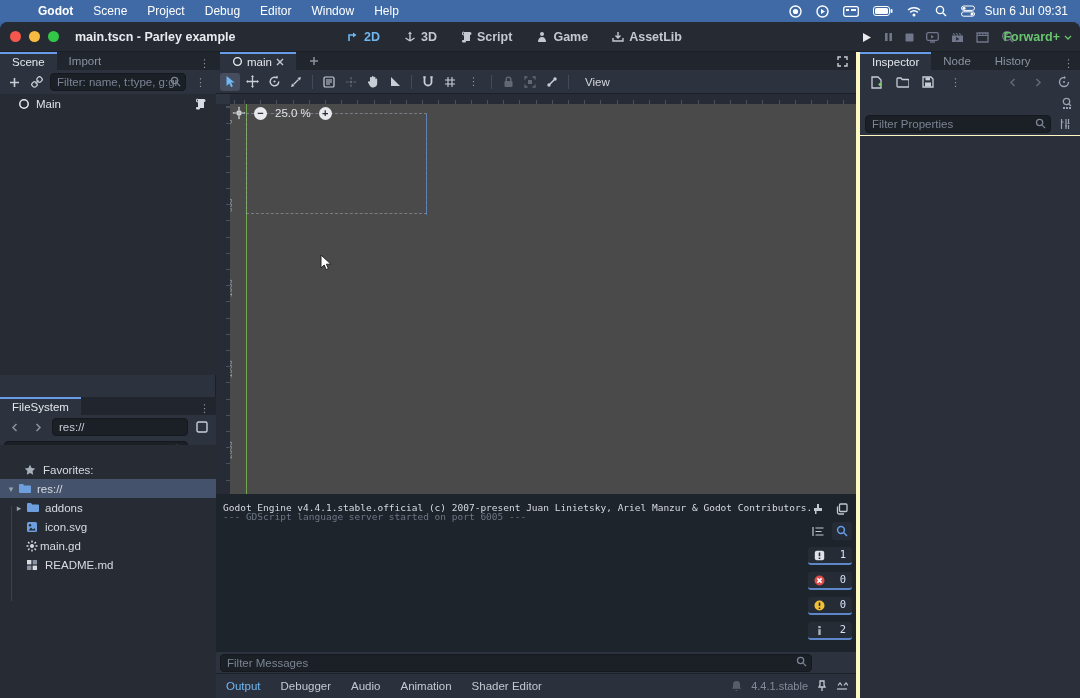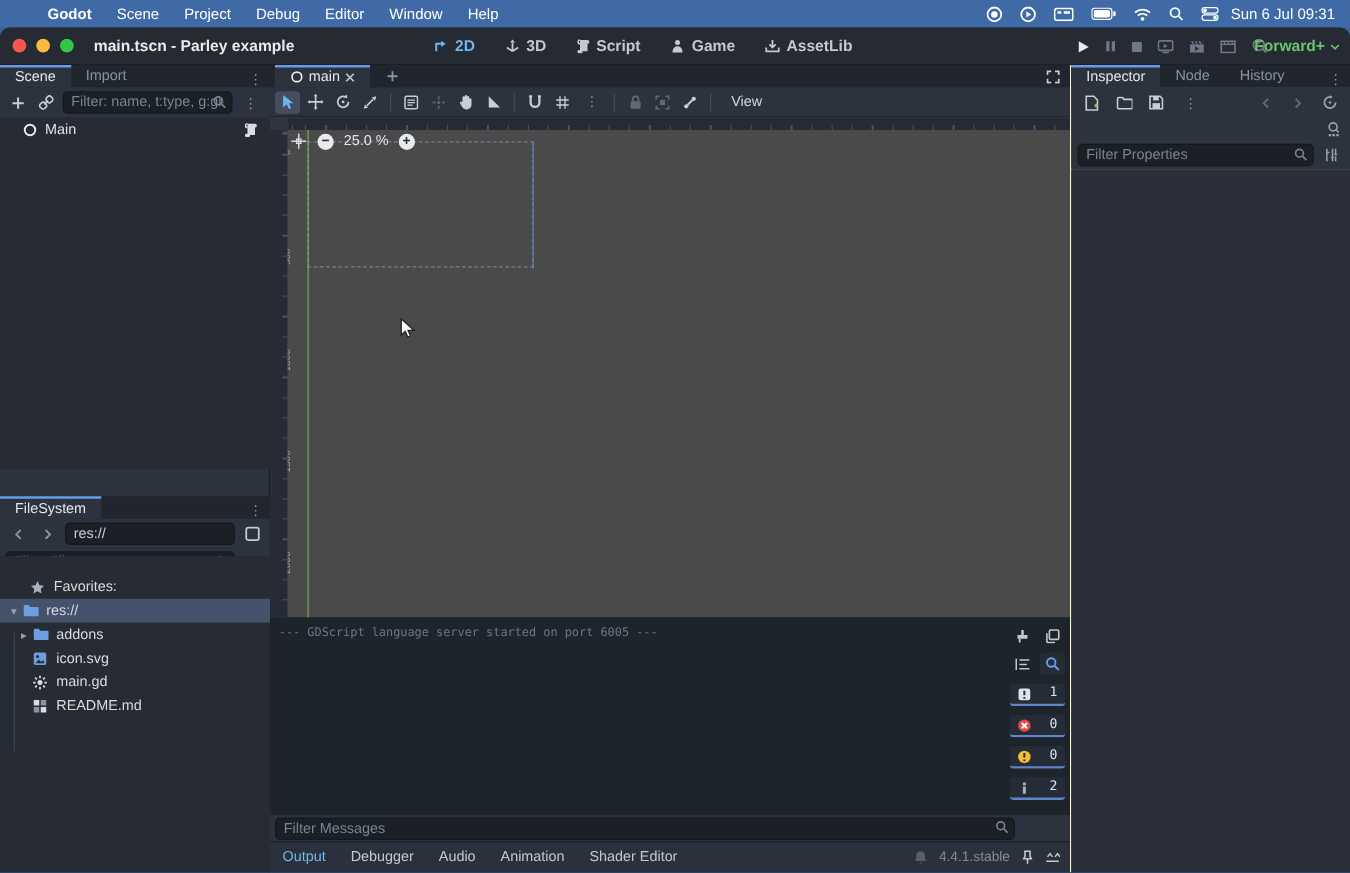--- a/index.html
+++ b/index.html
@@ -119,22 +119,22 @@
   #filter-msg-row { position:absolute; left:0; top:158px; width:640px; height:21px; padding:1px 4px; display:flex; }
   #filter-msg-wrap { width:592px; }
   #filter-msg { width:592px; }
   #statusbar { position:absolute; left:0; top:179px; width:640px; height:25px; background:#2b313c;
     border-top:1px solid #1b1f26; display:flex; align-items:center; font-size:11.5px; }
   .sb-tab { padding:0 10px; color:#c3c8d1; }
   .sb-tab.active { color:#6fb7f0; }
   #sb-right { margin-left:auto; display:flex; align-items:center; gap:9px; margin-right:8px; color:#838b99; font-size:11px; }
 
   
-  #right-dock { position:absolute; left:856px; top:30px; width:224px; height:646px; background:#404040;
-    border-left:1px solid #fef9c3; }
+  #right-dock { position:absolute; left:856px; top:30px; width:224px; height:646px; background:#fef9c3;
+    border-left:4px solid #fef9c3; }
   #insp-toolrow { height:24px; padding:0 6px; gap:6px; }
   #insp-toolrow .grow { flex:1; }
   #insp-name-row { height:19px; background:#2d333e; display:flex; align-items:center; justify-content:flex-end; padding:0 6px; }
   #insp-filterrow { height:22px; padding:0 5px; gap:4px; background:#2d333e; display:flex; align-items:center; }
   #insp-body { position:absolute; left:0; top:84px; width:224px; height:562px; background:#2a2f39; }
 </style>
 </head>
 <body>
 
 <div id="screen">
@@ -423,21 +423,21 @@
             <span class="fs-label" style="margin-left:5px">icon.svg</span>
           </div>
           <div class="fs-row">
             <span style="width:24px"></span>
             <span class="icon">
                 <svg width="12" height="12" viewBox="0 0 12 12">
                   <circle cx="6" cy="6" r="2" fill="#d8dbe2"></circle>
                   <path d="M6 0.5v2M6 9.5v2M0.5 6h2M9.5 6h2M2.1 2.1l1.4 1.4M8.5 8.5l1.4 1.4M9.9 2.1L8.5 3.5M3.5 8.5L2.1 9.9" stroke="#d8dbe2" stroke-width="1.4"></path>
                 </svg>
               </span>
-            <span class="fs-label" style="margin-left:5px">main.gd</span>
+            <span class="fs-label" style="">main.gd</span>
           </div>
           <div class="fs-row">
             <span style="width:24px"></span>
             <span class="icon">
                 <svg width="12" height="12" viewBox="0 0 12 12">
                   <rect x="1" y="1" width="4.4" height="4.4" fill="#d8dbe2"></rect>
                   <rect x="6.6" y="1" width="4.4" height="4.4" fill="#8b93a1"></rect>
                   <rect x="1" y="6.6" width="4.4" height="4.4" fill="#8b93a1"></rect>
                   <rect x="6.6" y="6.6" width="4.4" height="4.4" fill="#d8dbe2"></rect>
                 </svg>
@@ -607,20 +607,21 @@
           <span class="zoom-circle">+</span>
         </div>
 
         <svg id="mouse-cursor" width="12" height="17" viewBox="0 0 12 17">
             <path d="M1 1v13l3.2-3 2 4.6 2.2-1-2-4.4H11z" fill="#fff" stroke="#222" stroke-width="1"></path>
           </svg>
       </div>
 
       <div id="bottom-panel">
         <div id="log">
+          <div class="log-line std">Godot Engine v4.4.1.stable.official (c) 2007-present Juan Linietsky, Ariel Manzur &amp; Godot Contributors.</div>
           <div class="log-line dim">--- GDScript language server started on port 6005 ---</div>
 
           <div id="log-side">
             <span class="side-btn">
                 <svg width="12" height="12" viewBox="0 0 12 12">
                   <path d="M5 1h2v4H5z" fill="#c2c7d1"></path>
                   <path d="M2 5h8v3H2z" fill="#c2c7d1"></path>
                   <path d="M3 8h1.5v3H3z" fill="#c2c7d1"></path>
                 </svg>
               </span>

